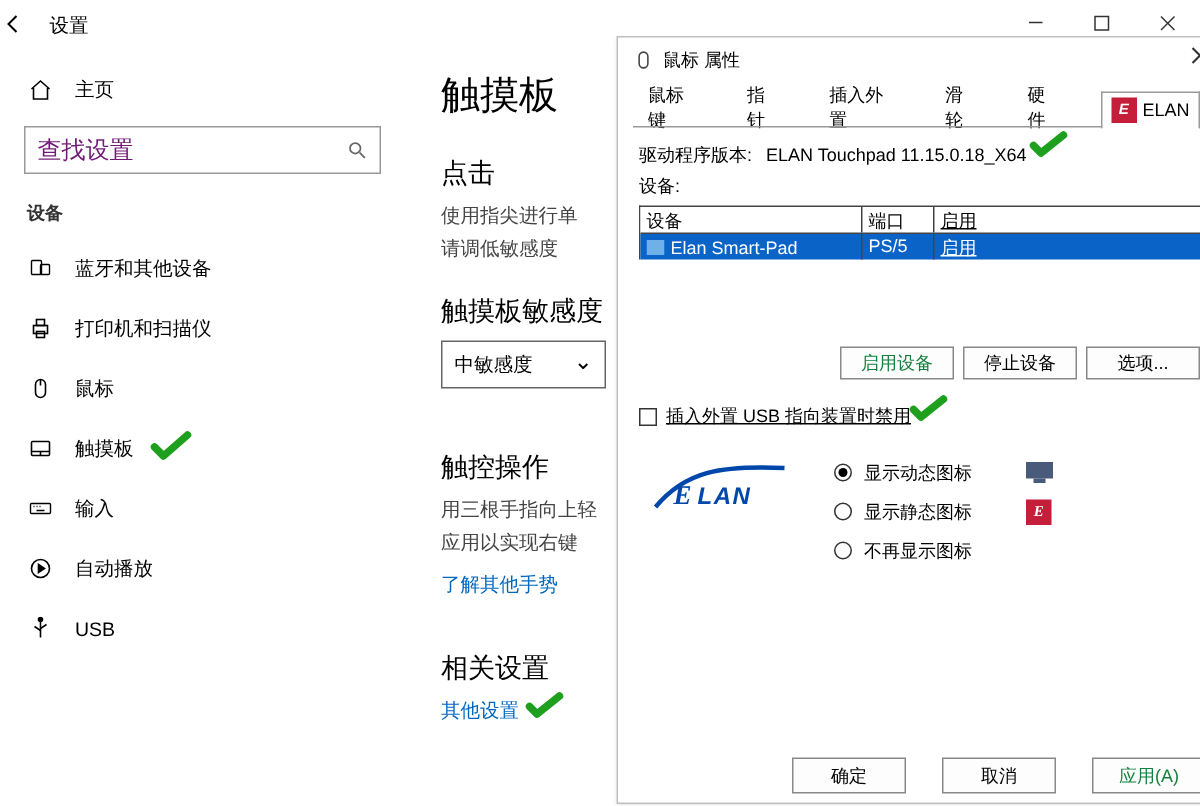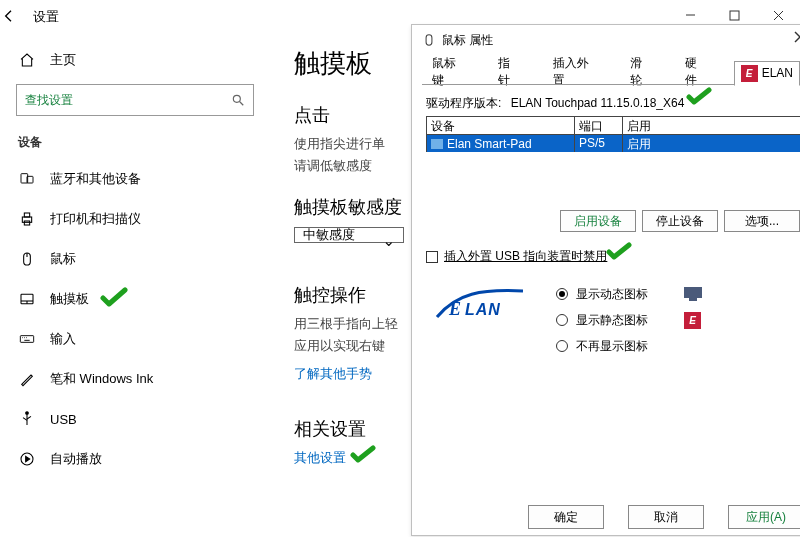--- a/index.html
+++ b/index.html
@@ -65,22 +65,22 @@
     display: flex; align-items: center; justify-content: center;
     color: #000;
   }
   .search-box {
     height: 32px;
     border: 1px solid #999;
     margin: 4px 4px 18px 4px;
     padding: 0 8px;
     display: flex;
     align-items: center;
-    color: #15803d;
-    font-size: 12px;
+    color: #701a75;
+    font-size: 16px;
     position: relative;
   }
   .search-box .mag {
     position: absolute; right: 8px;
   }
   .sidebar-heading {
     font-size: 12px;
     color: #333;
     margin: 4px 0 8px 6px;
     font-weight: bold;
@@ -106,21 +106,21 @@
     font-size: 13px;
     color: #444;
     margin: 0 0 4px 0;
   }
   .content .link {
     color: #0067c0;
     font-size: 13px;
   }
   .select-box {
     border: 1px solid #666;
-    height: 16px;
+    height: 32px;
     width: 110px;
     display: flex;
     align-items: center;
     padding: 0 8px;
     font-size: 13px;
     position: relative;
   }
   .select-box::after {
     content: "⌄";
     position: absolute; right: 8px; top: 4px;
@@ -206,21 +206,21 @@
   .device-table .head {
     border-bottom: 1px solid #444;
     background: #fff;
   }
   .device-table .row {
     color: #fff;
     background: #0a64c8;
   }
   .c1 { width: 148px; }
   .c2 { width: 48px; }
-  .c3 { flex: 1; border-right: none !important; }
+  .c3 { flex: 1; border-right: none !important; text-decoration: underline; }
   .dlg-btn-row {
     display: flex;
     justify-content: flex-end;
     gap: 6px;
     margin-top: 58px;
   }
   .dlg-btn {
     border: 1px solid #888;
     background: #fdfdfd;
     height: 22px;
@@ -254,20 +254,21 @@
   }
   .radio-group {
     margin-left: 20px;
     font-size: 12px;
   }
   .radio-row {
     display: flex;
     align-items: center;
     gap: 8px;
     height: 26px;
+    font-family: Liberation Serif, serif;
   }
   .radio {
     width: 12px; height: 12px;
     border: 1px solid #333;
     border-radius: 50%;
     position: relative;
   }
   .radio.sel::after {
     content: "";
     position: absolute;
@@ -399,48 +400,40 @@
               <rect x="2" y="7" width="20" height="10" rx="1"></rect>
               <line x1="5" y1="10" x2="6" y2="10"></line>
               <line x1="8" y1="10" x2="9" y2="10"></line>
               <line x1="11" y1="10" x2="12" y2="10"></line>
               <line x1="8" y1="14" x2="16" y2="14"></line>
             </svg>
         </span>
         <span>输入</span>
       </div>
 
+
       <div class="nav-item">
         <span class="icon">
           <svg viewBox="0 0 24 24" width="16" height="16" fill="none" stroke="#000" stroke-width="1.6">
-              <path d="M4 20 L18 6 L20 8 L6 22 Z"></path>
-            </svg>
-        </span>
-        <span>笔和 Windows Ink</span>
+              <circle cx="12" cy="12" r="9"></circle>
+              <path d="M10 8 L16 12 L10 16 Z" fill="#000"></path>
+            </svg>
+        </span>
+        <span>自动播放</span>
       </div>
 
       <div class="nav-item">
         <span class="icon">
           <svg viewBox="0 0 24 24" width="16" height="16" fill="none" stroke="#000" stroke-width="1.6">
               <line x1="12" y1="3" x2="12" y2="21"></line>
               <circle cx="12" cy="3" r="2" fill="#000"></circle>
               <path d="M12 14 L6 10 M12 12 L18 8"></path>
             </svg>
         </span>
         <span>USB</span>
-      </div>
-
-      <div class="nav-item">
-        <span class="icon">
-          <svg viewBox="0 0 24 24" width="16" height="16" fill="none" stroke="#000" stroke-width="1.6">
-              <circle cx="12" cy="12" r="9"></circle>
-              <path d="M10 8 L16 12 L10 16 Z" fill="#000"></path>
-            </svg>
-        </span>
-        <span>自动播放</span>
       </div>
     </div>
 
     <div class="content">
       <h1>触摸板</h1>
 
       <h2>点击</h2>
       <p>使用指尖进行单</p>
       <p>请调低敏感度</p>
 
@@ -499,20 +492,21 @@
 
     <div class="row-info" style="position:relative;">
       <span>驱动程序版本:</span>
       <span style="margin-left:6px;">ELAN Touchpad 11.15.0.18_X64</span>
       <span class="check-annot" style="left:260px; top:-8px;">
         <svg width="26" height="20">
             <path d="M3 10 L8 15 L23 3" fill="none" stroke="#1ea01e" stroke-width="5" stroke-linecap="round" stroke-linejoin="round"></path>
           </svg>
       </span>
     </div>
+    <div class="row-info" style="margin-top:4px">设备:</div>
 
     <div class="device-table">
       <div class="head">
         <div class="cell c1">设备</div>
         <div class="cell c2">端口</div>
         <div class="cell c3">启用</div>
       </div>
       <div class="row">
         <div class="cell c1" style="display:flex;align-items:center;gap:4px;">
           <span>

